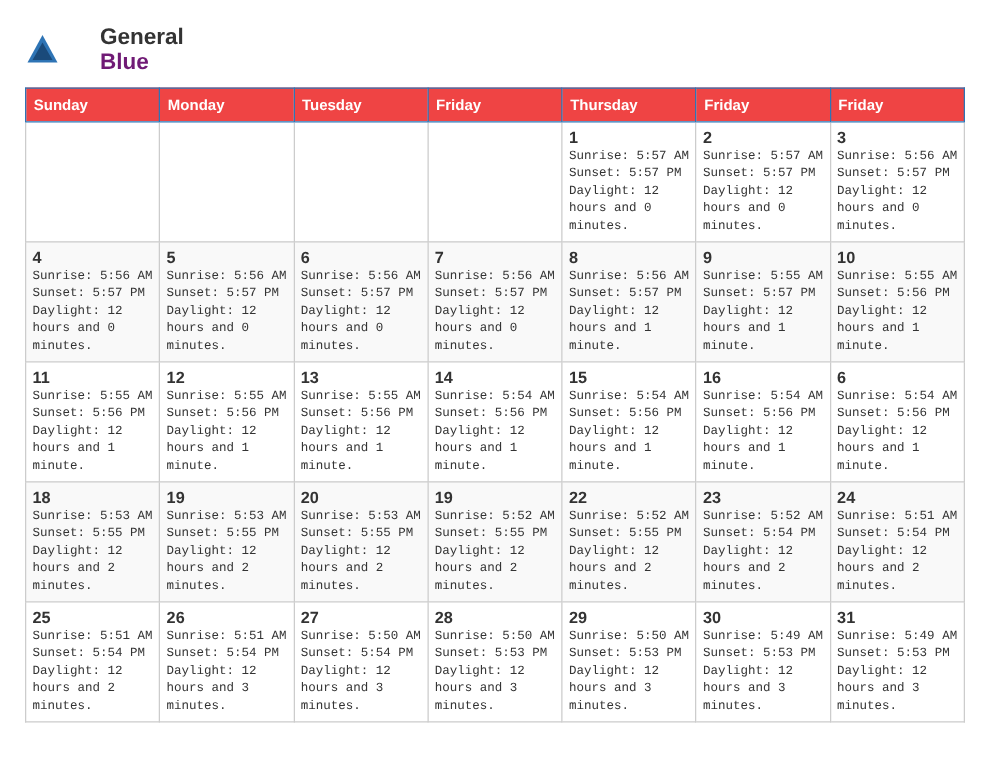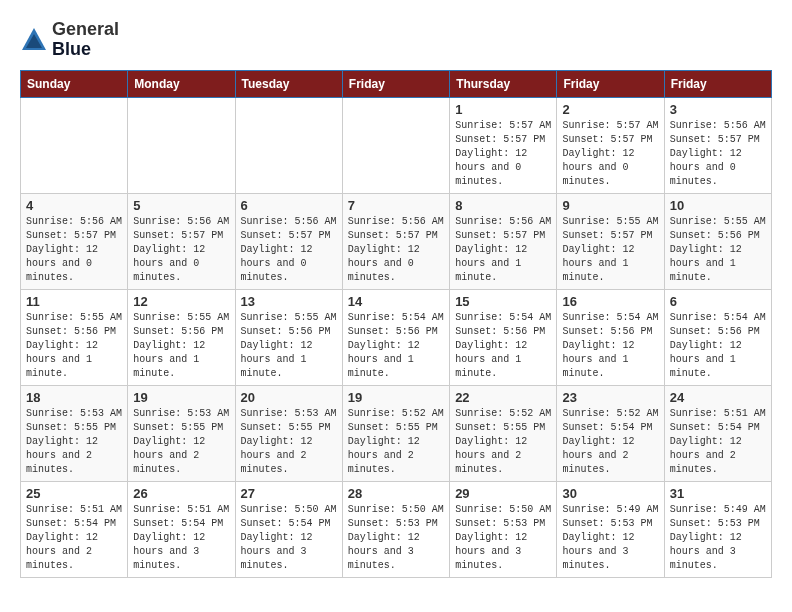--- a/index.html
+++ b/index.html
@@ -12,30 +12,31 @@
     }
     .header {
       display: flex;
       justify-content: space-between;
       align-items: flex-start;
       margin-bottom: 10px;
     }
     .logo {
       display: flex;
       align-items: center;
+      gap: 28px;
     }
     .logo-text {
       display: flex;
       flex-direction: column;
       font-size: 18px;
       font-weight: bold;
       line-height: 1.1;
     }
     .logo-general { color: #333; }
-    .logo-blue { color: #0f172a; }
+    .logo-blue { color: #701a75; }
     .logo-icon {
       width: 28px;
       height: 28px;
       margin-right: 4px;
     }
     .title-block {
       text-align: right;
     }
     .title-block h1 {
       font-size: 36px;
@@ -46,21 +47,21 @@
       font-size: 16px;
       font-weight: normal;
       color: #555;
     }
     table {
       width: 100%;
       border-collapse: collapse;
       font-size: 11px;
     }
     thead tr th {
-      background-color: #7f1d1d;
+      background-color: #ef4444;
       color: #fff;
       text-align: left;
       padding: 6px 6px;
       font-size: 12px;
       font-weight: bold;
       border: 1px solid #2e74b5;
     }
     tbody tr td {
       border: 1px solid #ccc;
       vertical-align: top;

